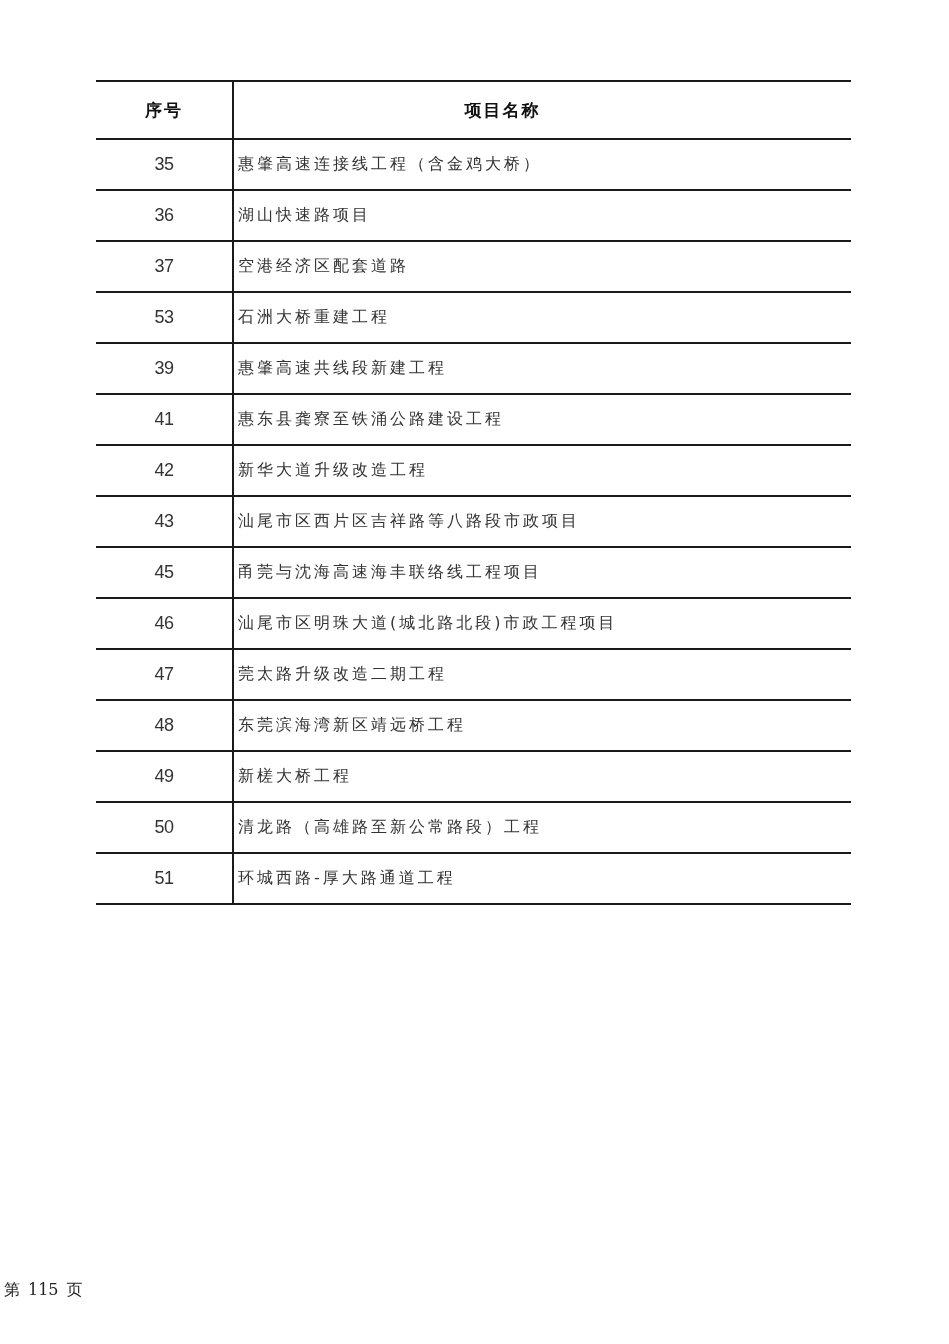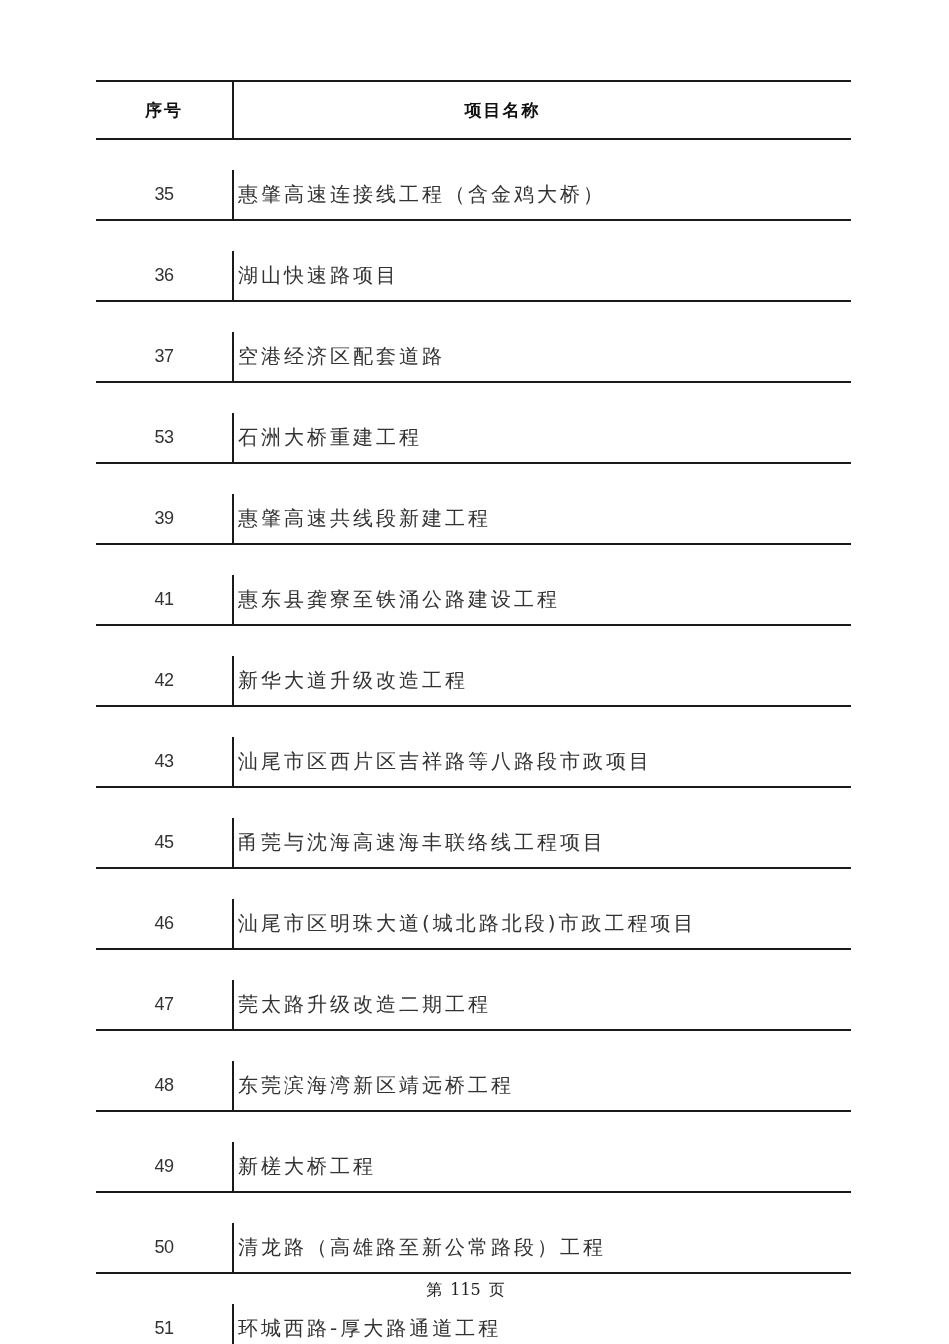--- a/index.html
+++ b/index.html
@@ -2,29 +2,29 @@
 <html><head>
   <meta charset="utf-8">
   <style>
     html, body { margin: 0; padding: 0; background: #ffffff; }
     body { width: 949px; height: 1344px; position: relative; overflow: hidden;
            font-family: "DejaVu Sans", sans-serif; color: #222; }
     .table { position: absolute; left: 96px; top: 80px; width: 755px;
              border-top: 2px solid #1a1a1a; }
     .row { display: flex; border-bottom: 2px solid #1a1a1a; box-sizing: border-box; }
     .row.header { height: 58px; }
-    .row.body { height: 51px; margin-top: 30px; }
+    .row.body { height: 51px; }
     .cell-no { width: 138px; box-sizing: border-box; border-right: 2px solid #1a1a1a;
                display: flex; align-items: center; justify-content: center; }
     .cell-name { flex: 1; display: flex; align-items: center; padding-left: 4px; }
     .header .cell-no, .header .cell-name { font-size: 17px; font-weight: bold; color: #111; letter-spacing: 2px; }
     .header .cell-name { justify-content: center; padding-left: 0; margin-left: -80px; }
     .body .cell-no { font-family: "Liberation Sans", sans-serif; font-size: 18px; color: #333; letter-spacing: -0.5px; }
-    .body .cell-name { font-size: 20px; color: #333; letter-spacing: 3px; }
-    .footer { position: absolute; top: 1280px; left: 0; width: 931px; text-align: center;
+    .body .cell-name { font-size: 16px; color: #333; letter-spacing: 3px; }
+    .footer { position: absolute; top: 1280px; left: 0; width: 931px; 
               font-family: "DejaVu Serif", serif; font-size: 16px; color: #222; }
     .footer span { margin: 0 4px; }
   </style>
 </head>
 <body>
 
 <div class="table">
   <div class="row header">
     <div class="cell-no">序号</div>
     <div class="cell-name">项目名称</div>

